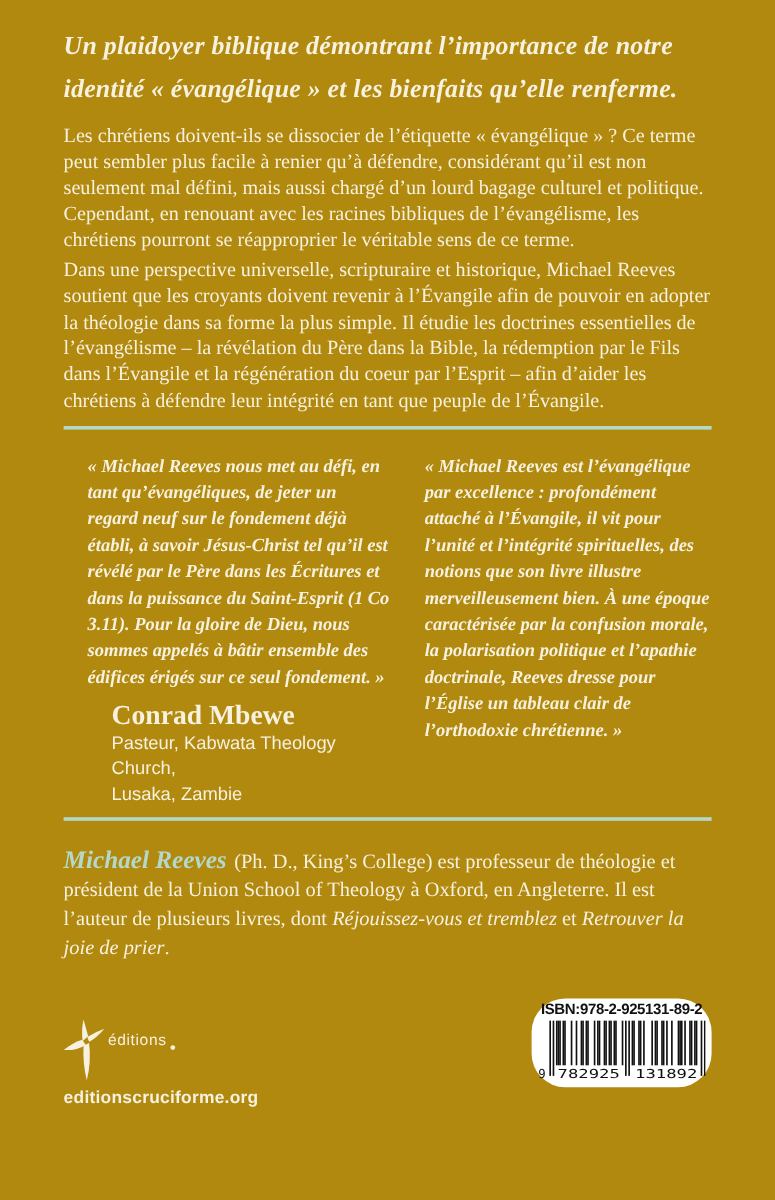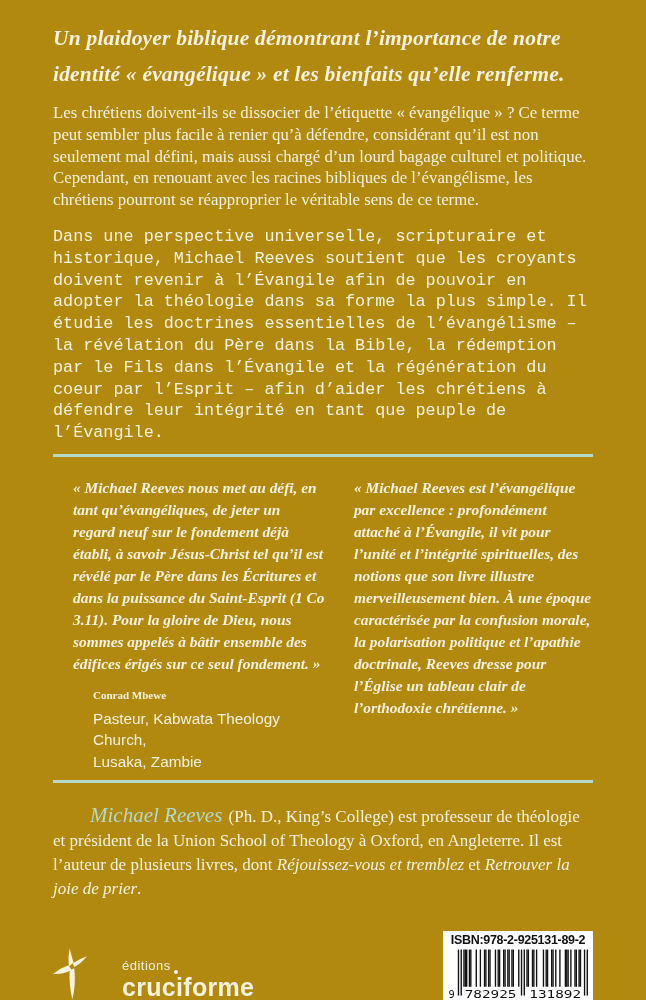--- a/index.html
+++ b/index.html
@@ -14,67 +14,67 @@
     overflow:hidden;
   }
   .headline {
     margin:0;
     font-size:21.5px; line-height:36px;
     font-weight:bold; font-style:italic;
     letter-spacing:0.2px;
   }
   .synopsis p { margin:0; font-size:16.8px; line-height:21.8px; }
   .synopsis .p1 { margin-top:10px; }
-  .synopsis .p2 { margin-top:15px;font-family:Liberation Mono, monospace; }
+  .synopsis .p2 { margin-top:3px; }
   .divider {
     height:3px; width:540px;
     background:var(--mint, #b4d9cb);
     border:none; margin:0;
   }
   .divider.top { margin-top:10px; }
   .divider.bottom { margin-top:8px; }
   .quotes { display:flex; margin-top:20px; padding-left:20px; }
   .quote-col.left { width:256px; margin-right:28px; }
   .quote-col.right { width:242px; }
   .quote {
     margin:0; font-size:15.4px; line-height:22px;
     font-weight:bold; font-style:italic;
   }
   .attribution { margin-top:9px; padding-left:20px; }
-  .attr-name { font-size:11px; font-weight:bold; line-height:22px; }
+  .attr-name { font-size:23px; font-weight:bold; line-height:22px; }
   .attr-title {
     margin-top:2px;
     font-family:"Liberation Sans","DejaVu Sans",sans-serif;
     font-size:15.3px; line-height:21.5px;
     white-space:pre-line;
   }
   .bio { margin:20px 0 0 0; font-size:17px; line-height:24px; }
   .bio-name {
-    font-size:21px; font-weight:normal; font-style:italic;
+    font-size:21px; font-weight:bold; font-style:italic;
     color:var(--mint, #b4d9cb);
     padding-right:2px;
-    margin-left:37px;
   }
   .bio em { font-style:italic;font-family:Liberation Serif, serif; }
   .footer {
     margin-top:30px;
     display:flex; justify-content:space-between; align-items:flex-start;
   }
   .publisher { margin-top:17px; font-family:"Liberation Sans","DejaVu Sans",sans-serif; }
-  .logo-row { display:flex; align-items:flex-start;gap:32px; }
+  .logo-row { display:flex; align-items:flex-start; }
   .cross { display:block; margin-right:3px; }
   .logo-words { line-height:1; }
   .brand-small { font-size:13px; letter-spacing:0.5px; margin-top:11px; display:inline-block; }
   .brand-dot { display:inline-block; width:4px; height:4px; border-radius:50%; background:var(--ink,#f7f1df); margin-left:3px; vertical-align:-4px; }
   .brand-large { font-size:25px; font-weight:bold; letter-spacing:0.3px; margin-top:1px; }
   .website { margin-top:6px; font-size:14.5px; font-weight:bold; letter-spacing:0.2px; }
   .barcode-box {
     width:150px; box-sizing:border-box;
     background:var(--bcbg, #ffffff);
     padding:2px 5px 4px 5px;
+    border-radius:28px;
   }
   .isbn {
     font-family:"Liberation Sans","DejaVu Sans",sans-serif;
     font-weight:700; font-size:12.5px; letter-spacing:-0.3px;
     color:var(--bcink, #111111);
     text-align:center; white-space:nowrap;
   }
   .bars { display:block; margin:2px auto 0 auto; }
 </style>
 </head>
@@ -116,21 +116,20 @@
         <svg class="cross" width="34" height="52" viewBox="0 0 44 66" aria-hidden="true">
           <g fill="#f7f1df">
             <path d="M21.5 0 Q24.5 11 26.5 18 L20.5 23.5 Q19 11 21.5 0 Z"></path>
             <path d="M0 33 Q11 24.5 20 22 L24 27.5 Q13 34 0 33 Z"></path>
             <path d="M44 10 Q35 20.5 27.5 24 L25.5 19 Q34 13.5 44 10 Z"></path>
             <path d="M25 66 Q20.5 47 21.5 28.5 L27.5 25.5 Q30 46 25 66 Z"></path>
           </g>
         </svg>
         <div class="logo-words">
           <span class="brand-small">éditions</span><span class="brand-dot"></span>
-          <div class="brand-large">cruciforme</div>
         </div>
       </div>
       <div class="website">editionscruciforme.org</div>
     </div>
 
     <div class="barcode-box">
       <div class="isbn">ISBN:978-2-925131-89-2</div>
       <svg class="bars" id="barcode-svg" width="140" height="52" viewBox="-10 0 143 52" aria-hidden="true">
           <rect x="0.00" y="0" width="1.4" height="47" fill="#111111"></rect>
           <rect x="2.80" y="0" width="1.4" height="47" fill="#111111"></rect>

